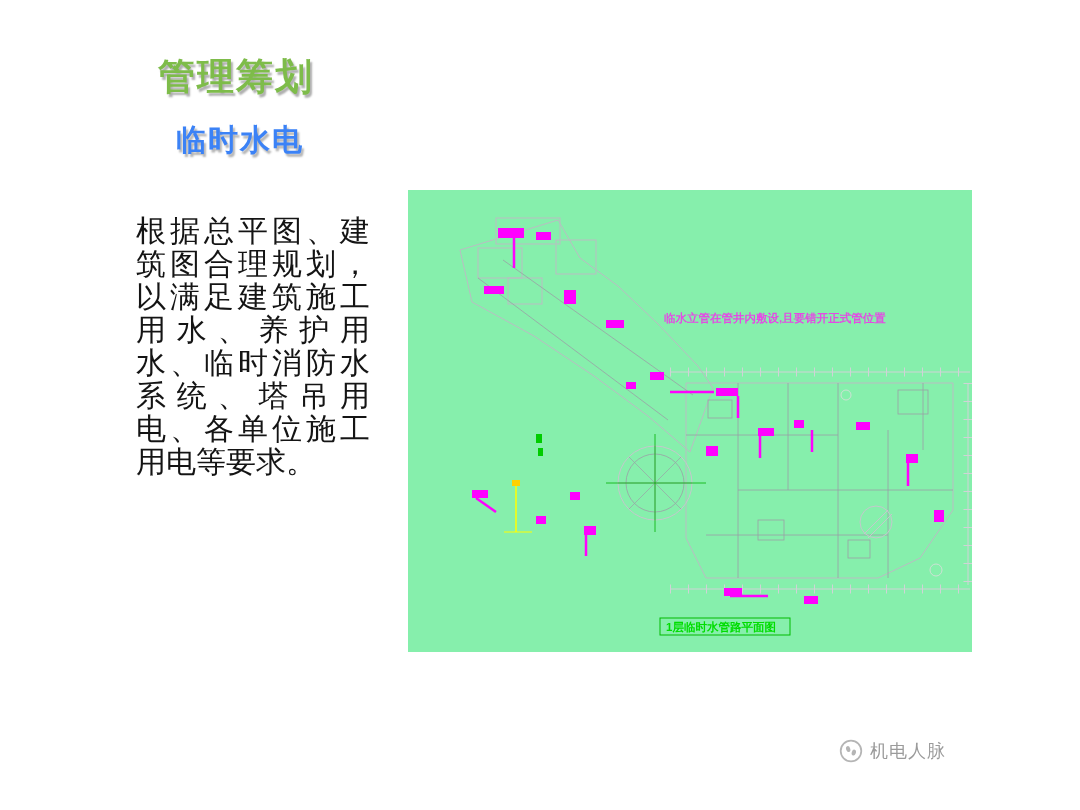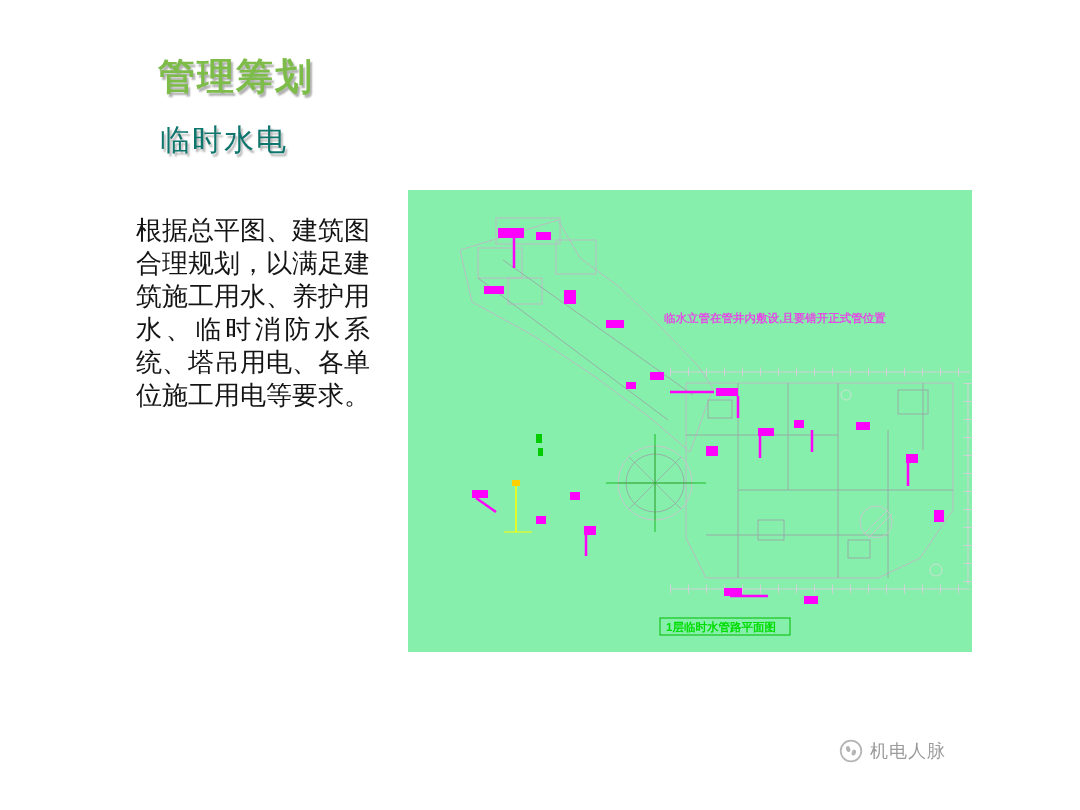--- a/index.html
+++ b/index.html
@@ -21,35 +21,35 @@
     top: 52px;
     font-size: 37px;
     font-weight: bold;
     color: #7ebc4a;
     letter-spacing: 2px;
     text-shadow: 2px 3px 2px #aeaeae;
   }
 
   .subtitle {
     position: absolute;
-    left: 52px;
+    left: 68px;
     top: 120px;
     font-size: 30px;
-    font-weight: normal;
-    color: #0f766e;
+    font-weight: bold;
+    color: #3b82f6;
     letter-spacing: 2px;
     text-shadow: 2px 3px 2px #b4b4b4;
   }
 
   .body-text {
     position: absolute;
     left: 28px;
     top: 214px;
     width: 234px;
-    font-size: 26px;
+    font-size: 30px;
     line-height: 33px;
     color: #141414;
     text-align: justify;
     text-justify: inter-ideograph;
   }
 
   .cad-panel {
     position: absolute;
     left: 300px;
     top: 190px;

